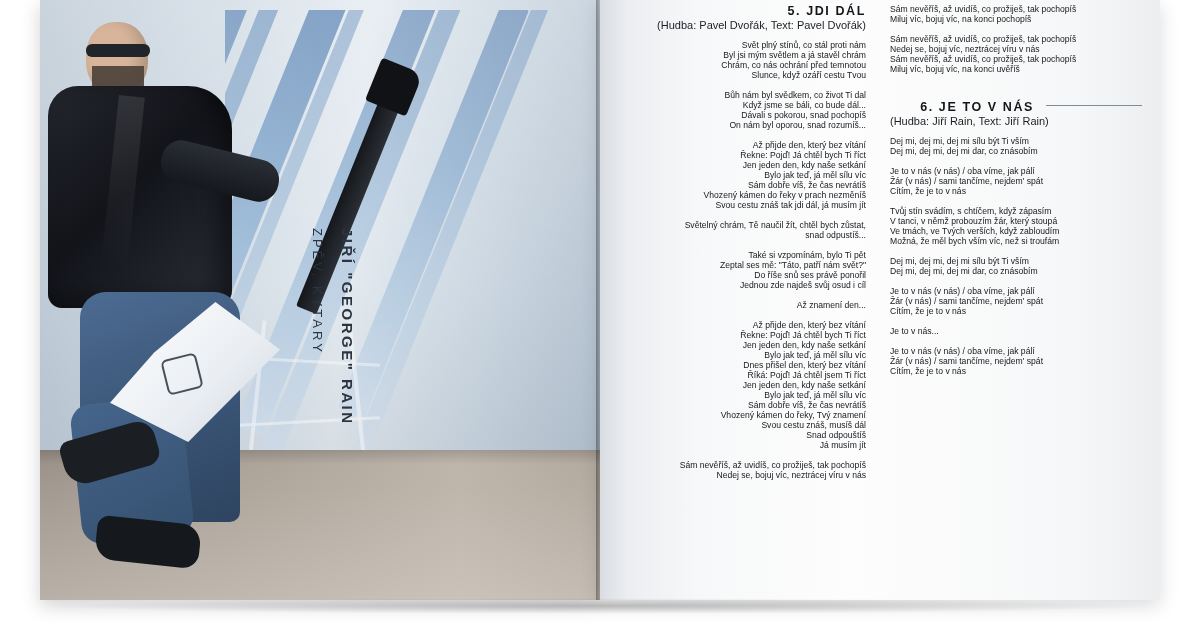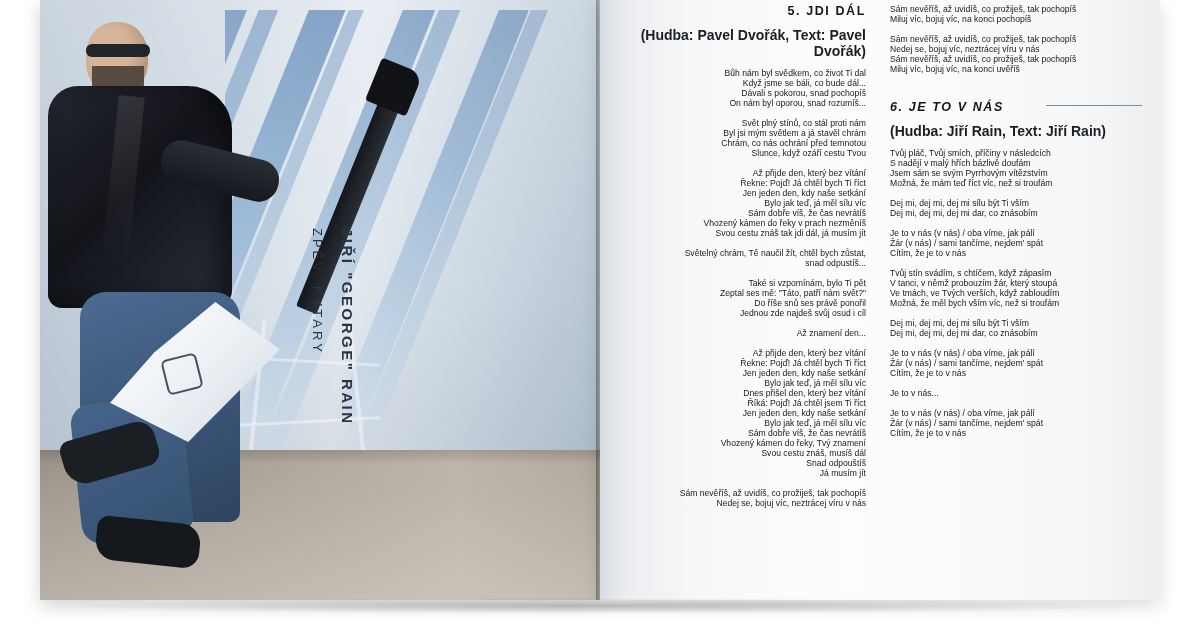--- a/index.html
+++ b/index.html
@@ -186,42 +186,42 @@
     font-size: 12.5px;
     font-weight: bold;
     letter-spacing: 1.6px;
     color: #13161a;
     margin: 0 0 1px 0;
     position: relative;
     display: inline-block;
   }
   .song-title .num { color: #13161a; }
   .credits {
-    font-size: 14px;
-    font-weight: bold;
+    font-size: 11px;
+    font-weight: normal;
     color: #1b1f24;
-    margin: 8px 0 9px 0;
+    margin: 0 0 9px 0;
   }
   .verse {
     font-size: 8.6px;
     line-height: 10px;
     margin: 0 0 10px 0;
     color: #16191d;
     white-space: pre-line;
   }
   .title-rule {
     display: inline-block;
     vertical-align: middle;
     height: 1px;
     background: #7f8c99;
     width: 96px;
     margin: 0 0 4px 6px;
   }
   .title-wrap { display: flex; align-items: center; justify-content: flex-end; gap: 6px; }
-  .title-wrap.ltr { justify-content: space-between; font-style: italic; }
+  .title-wrap.ltr { justify-content: flex-end; }
   .spacer-md { height: 16px; }
   .page-shadow {
     position: absolute; left: 40px; top: 598px; width: 1120px; height: 16px;
     background: radial-gradient(ellipse at center, rgba(0,0,0,0.22), rgba(0,0,0,0) 70%);
   }
 </style>
 </head>
 <body>
 
 <div class="spread">
@@ -283,28 +283,28 @@
 
       <div class="col left-col">
         <div class="title-wrap">
           <span class="song-title">
             <span class="num">5.</span>
             <span>JDI DÁL</span>
           </span>
         </div>
         <div class="credits">(Hudba: Pavel Dvořák, Text: Pavel Dvořák)</div>
 
+        <div class="verse">Svět plný stínů, co stál proti nám
+Byl jsi mým světlem a já stavěl chrám
+Chrám, co nás ochrání před temnotou
+Slunce, když ozáří cestu Tvou</div>
         <div class="verse">Bůh nám byl svědkem, co život Ti dal
 Když jsme se báli, co bude dál...
 Dávali s pokorou, snad pochopíš
 On nám byl oporou, snad rozumíš...</div>
-        <div class="verse">Svět plný stínů, co stál proti nám
-Byl jsi mým světlem a já stavěl chrám
-Chrám, co nás ochrání před temnotou
-Slunce, když ozáří cestu Tvou</div>
         <div class="verse">Až přijde den, který bez vítání
 Řekne: Pojď! Já chtěl bych Ti říct
 Jen jeden den, kdy naše setkání
 Bylo jak teď, já měl sílu víc
 Sám dobře víš, že čas nevrátíš
 Vhozený kámen do řeky v prach nezměníš
 Svou cestu znáš tak jdi dál, já musím jít</div>
         <div class="verse">Světelný chrám, Tě naučil žít, chtěl bych zůstat,
 snad odpustíš...</div>
         <div class="verse">Také si vzpomínám, bylo Ti pět
@@ -341,24 +341,20 @@
 
         <div class="title-wrap ltr">
           <span class="song-title">
             <span class="num">6.</span>
             <span>JE TO V NÁS</span>
           </span>
           <span class="title-rule"></span>
         </div>
         <div class="credits">(Hudba: Jiří Rain, Text: Jiří Rain)</div>
 
-        <div class="verse">Tvůj pláč, Tvůj smích, příčiny v následcích
-S nadějí v malý hřích bázlivě doufám
-Jsem sám se svým Pyrrhovým vítězstvím
-Možná, že mám teď říct víc, než si troufám</div>
         <div class="verse">Dej mi, dej mi, dej mi sílu být Ti vším
 Dej mi, dej mi, dej mi dar, co znásobím</div>
         <div class="verse">Je to v nás (v nás) / oba víme, jak pálí
 Žár (v nás) / sami tančíme, nejdem' spát
 Cítím, že je to v nás</div>
         <div class="verse">Tvůj stín svádím, s chtíčem, když zápasím
 V tanci, v němž probouzím žár, který stoupá
 Ve tmách, ve Tvých verších, když zabloudím
 Možná, že měl bych vším víc, než si troufám</div>
         <div class="verse">Dej mi, dej mi, dej mi sílu být Ti vším

